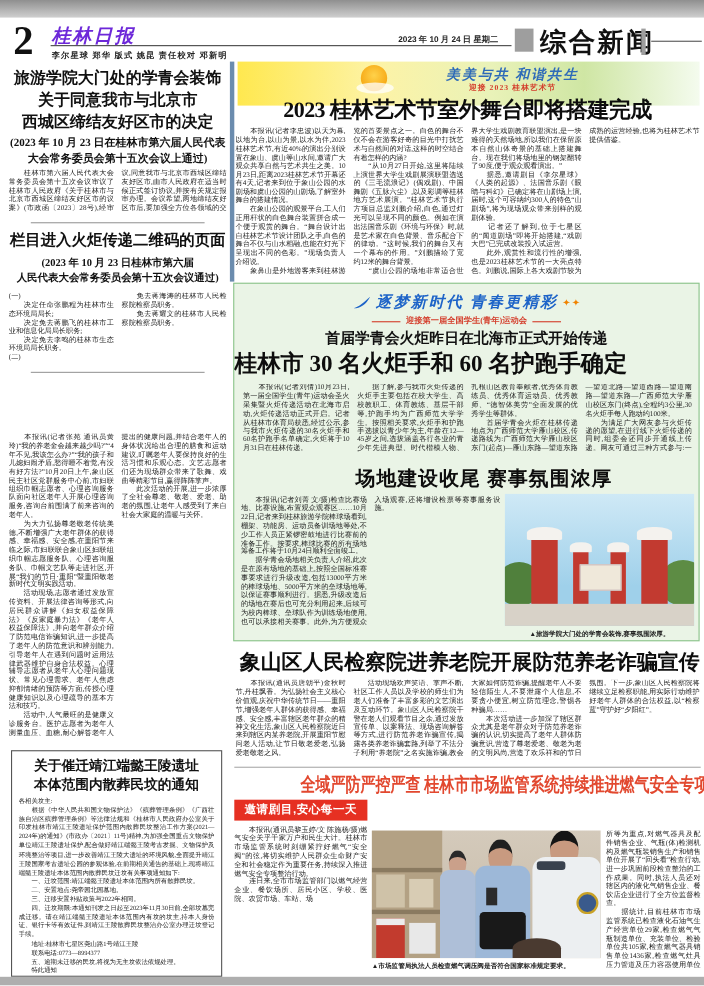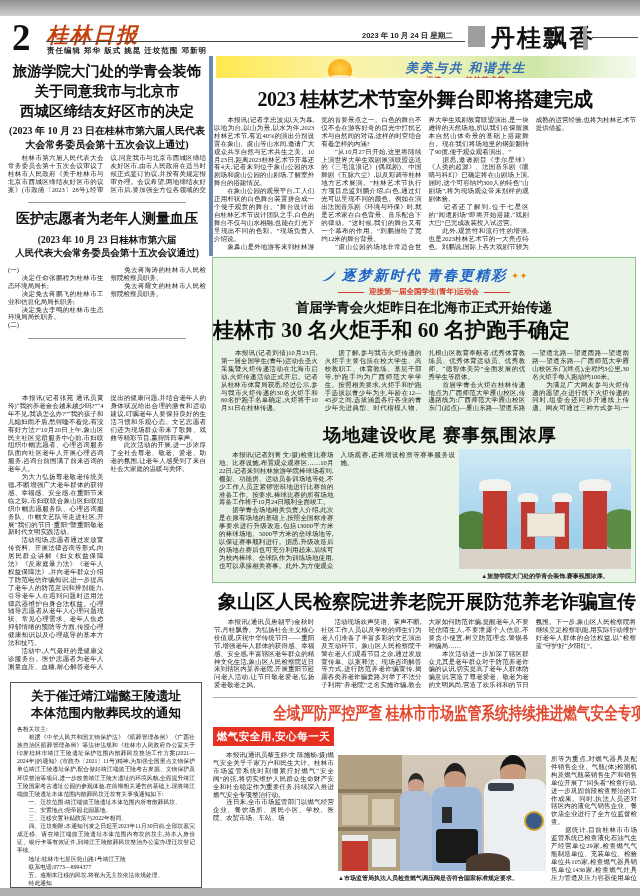--- a/index.html
+++ b/index.html
@@ -9,36 +9,36 @@
   .strip-bottom{position:absolute;left:0;top:888px;width:640px;height:8px;background:#aeaeae;}
   .abs{position:absolute;}
   .sans{font-family:"Liberation Sans","DejaVu Sans",sans-serif;}
   .pre{white-space:pre-line;}
   .just{text-align:justify;}
   .cols{column-fill:auto;overflow:hidden;font-size:6.5px;line-height:7.9px;color:#1c1c1c;text-align:justify;white-space:pre-line;}
   .c2{column-count:2;column-gap:7px;}
   .c4{column-count:4;column-gap:7px;}
   
   .pageno{left:12px;top:19px;font-size:37px;font-weight:900;line-height:1;color:#111;}
-  .masthead{left:47px;top:21px;font-size:21px;font-weight:900;font-style:italic;letter-spacing:2px;color:#c2410c;}
+  .masthead{left:47px;top:21px;font-size:17px;font-weight:900;font-style:italic;letter-spacing:2px;color:#6d28d9;}
   .hrule{left:46px;top:41px;width:419px;height:0;border-top:1.5px solid #444;}
   .editors{left:47px;top:46px;font-size:7.5px;font-weight:bold;color:#222;letter-spacing:1px;}
   .dateline{left:362px;top:31px;font-size:7.5px;font-weight:bold;color:#222;}
   .sec-square{left:468px;top:26px;width:17px;height:21px;background:#9e9e9e;}
   .sec-title{left:491px;top:22px;font-size:24px;font-weight:900;color:#111;letter-spacing:2px;}
   .sec-vbar{left:583px;top:26px;width:4px;height:24px;background:#9e9e9e;}
   .sec-rule{left:592px;top:37px;width:46px;border-top:1.5px solid #555;}
   
   .lt{left:8px;width:198px;}
   .a-title{font-weight:900;color:#111;text-align:center;}
   .divider{left:28px;width:158px;border-top:1px solid #999;}
   .noticebox{left:10px;top:682px;width:192px;height:206px;border:1px solid #555;box-sizing:border-box;padding:5px 6px;overflow:hidden;}
   
   .vbar-blue{left:209px;top:56px;width:3.5px;height:200px;background:#6b8cae;}
-  .art-banner{left:216px;top:56px;width:420px;height:22px;background:linear-gradient(90deg,#ffe84f 0%,#fdf3a6 30%,#e9f2b8 55%,#cfe6a4 75%,#f4fbee 100%);overflow:hidden;}
+  .art-banner{left:216px;top:56px;width:420px;height:40px;background:linear-gradient(90deg,#ffe84f 0%,#fdf3a6 30%,#e9f2b8 55%,#cfe6a4 75%,#f4fbee 100%);overflow:hidden;}
   .sun{left:112px;top:3px;width:24px;height:24px;border-radius:50%;background:radial-gradient(circle at 50% 40%,#ffd24a,#f39800);}
   .sun-mask{left:108px;top:19px;width:34px;height:10px;background:rgba(255,255,255,.75);border-radius:50%;}
   .art-slogan{left:150px;top:4px;width:200px;text-align:center;font-size:12.5px;font-weight:900;font-style:italic;color:#2e6bb8;letter-spacing:2px;}
   .art-slogan-sub{left:150px;top:19px;width:200px;text-align:center;font-size:7px;font-weight:bold;color:#d43c2a;letter-spacing:1px;}
   .main-headline{left:214px;top:86px;width:422px;text-align:center;font-size:20px;font-weight:900;color:#0d0d0d;letter-spacing:-.5px;white-space:nowrap;}
   .main-body{left:214px;top:116px;width:422px;height:138px;}
   
   .gpanel{left:212px;top:257px;width:424px;height:326px;background:#eaf4e6;border:1px solid #8bc48b;box-sizing:border-box;overflow:hidden;}
   .yg-row{left:0;top:8px;width:422px;text-align:center;}
   .yg-logo{display:inline-block;vertical-align:middle;width:18px;height:14px;}
@@ -75,37 +75,37 @@
 </style>
 </head>
 <body>
 
 <div class="page">
   <div class="strip-top"></div>
 
   <div class="abs pageno">2</div>
   <div class="abs masthead">桂林日报</div>
   <div class="abs hrule"></div>
-  <div class="abs editors sans">责任编辑 郑华  版式 姚昆  迁坟范围 邓新明</div>
+  <div class="abs editors sans">李尔星球 郑华  版式 姚昆  责任校对 邓新明</div>
   <div class="abs dateline sans">2023 年 10 月 24 日  星期二</div>
   <div class="abs sec-square"></div>
-  <div class="abs sec-title">丹桂飘香</div>
+  <div class="abs sec-title">综合新闻</div>
   <div class="abs sec-vbar"></div>
   <div class="abs sec-rule"></div>
 
   <div class="abs lt a-title pre" style="top:61px;font-size:14.5px;line-height:20px;">旅游学院大门处的学青会装饰
 关于同意我市与北京市
 西城区缔结友好区市的决定</div>
   <div class="abs lt a-title pre" style="top:124px;font-size:10px;line-height:14px;">(2023 年 10 月 23 日在桂林市第六届人民代表
 大会常务委员会第十五次会议上通过)</div>
   <div class="abs lt cols c2" style="top:154px;height:44px;">　　桂林市第六届人民代表大会常务委员会第十五次会议审议了桂林市人民政府《关于桂林市与北京市西城区缔结友好区市的议案》(市政函〔2023〕28号),经审议,同意我市与北京市西城区缔结友好区市,由市人民政府在适当时候正式签订协议,并按有关规定报审办理。会议希望,两地缔结友好区市后,要加强全方位各领域的交流与合作,促进两地经济社会发展,为增进两地人民之间的友谊、合作共赢共同发展作出贡献。</div>
 
   <div class="abs divider" style="top:202px;"></div>
 
-  <div class="abs lt a-title" style="top:210px;font-size:14px;">医护志愿者为老年人测量血压</div>
+  <div class="abs lt a-title" style="top:210px;font-size:14px;">栏目进入火炬传递二维码的页面</div>
   <div class="abs lt a-title pre" style="top:234px;font-size:9.5px;line-height:13px;">(2023 年 10 月 23 日桂林市第六届
 人民代表大会常务委员会第十五次会议通过)</div>
   <div class="abs lt cols c2" style="top:266px;height:66px;">(一)
 　　决定任命张鹏程为桂林市生态环境局局长;
 　　决定免去蒋鹏飞的桂林市工业和信息化局局长职务;
 　　决定免去李鸣的桂林市生态环境局局长职务。
 (二)
 　　免去蒋海涛的桂林市人民检察院检察员职务。
 　　免去蒋耀文的桂林市人民检察院检察员职务。</div>
 
@@ -189,21 +189,21 @@
   </div>
 
   <div class="abs xsq-h">象山区人民检察院进养老院开展防范养老诈骗宣传</div>
   <div class="abs xsq-body cols c4">　　本报讯(通讯员唐朝平)金秋时节,丹桂飘香。为弘扬社会主义核心价值观,庆祝中华传统节日——重阳节,增强老年人群体的获得感、幸福感、安全感,丰富辖区老年群众的精神文化生活,象山区人民检察院近日来到辖区内某养老院,开展重阳节慰问老人活动,让节日敬老爱老,弘扬爱老敬老之风。
 　　活动现场欢声笑语、掌声不断,社区工作人员以及学校的师生们为老人们准备了丰富多彩的文艺演出及互动环节。象山区人民检察院干警在老人们观看节目之余,通过发放宣传单、以案释法、现场咨询解答等方式,进行防范养老诈骗宣传,揭露各类养老诈骗套路,列举了不法分子利用“养老院”之名实施诈骗,教会大家如何防范诈骗,提醒老年人不要轻信陌生人,不要泄露个人信息,不要贪小便宜,树立防范理念,警惕各种骗局……
 　　本次活动进一步加深了辖区群众尤其是老年群众对于防范养老诈骗的认识,切实提高了老年人群体防骗意识,营造了尊老爱老、敬老为老的文明风尚,营造了欢乐祥和的节日氛围。下一步,象山区人民检察院将继续立足检察职能,用实际行动维护好老年人群体的合法权益,以“检察蓝”守护好“夕阳红”。</div>
 
   <div class="abs div-main"></div>
 
   <div class="abs gas-h"><span>全域严防严控严查  桂林市市场监管系统持续推进燃气安全专项整治行动</span></div>
-  <div class="abs gas-box sans">燃气安全用,安心每一天</div>
+  <div class="abs gas-box sans">邀请剧目,安心每一天</div>
   <div class="abs gas-left cols">　　本报讯(通讯员黎玉婷/文 陈施杨/摄)燃气安全关乎千家万户和民生大计。桂林市市场监管系统时刻绷紧拧好燃气“安全阀”的弦,将切实维护人民群众生命财产安全和社会稳定作为重要任务,持续深入推进燃气安全专项整治行动。
 　　连日来,全市市场监管部门以燃气经营企业、餐饮场所、居民小区、学校、医院、农贸市场、车站、场</div>
 
   <div class="abs gas-photo">
     <div class="box" style="left:0;top:0;width:64px;height:116px;background:#b3a184;"></div>
     <div class="shelfbar" style="left:0;top:34px;width:64px;height:4px;"></div>
     <div class="shelfbar" style="left:0;top:72px;width:64px;height:4px;"></div>
     <div class="box" style="left:4px;top:40px;width:26px;height:30px;background:#cfc2a8;"></div>
     <div class="box" style="left:34px;top:44px;width:22px;height:26px;background:#d8ccb4;"></div>
     <div class="box" style="left:4px;top:80px;width:26px;height:32px;background:#c23b2e;border-top:6px solid #ececec;"></div>

